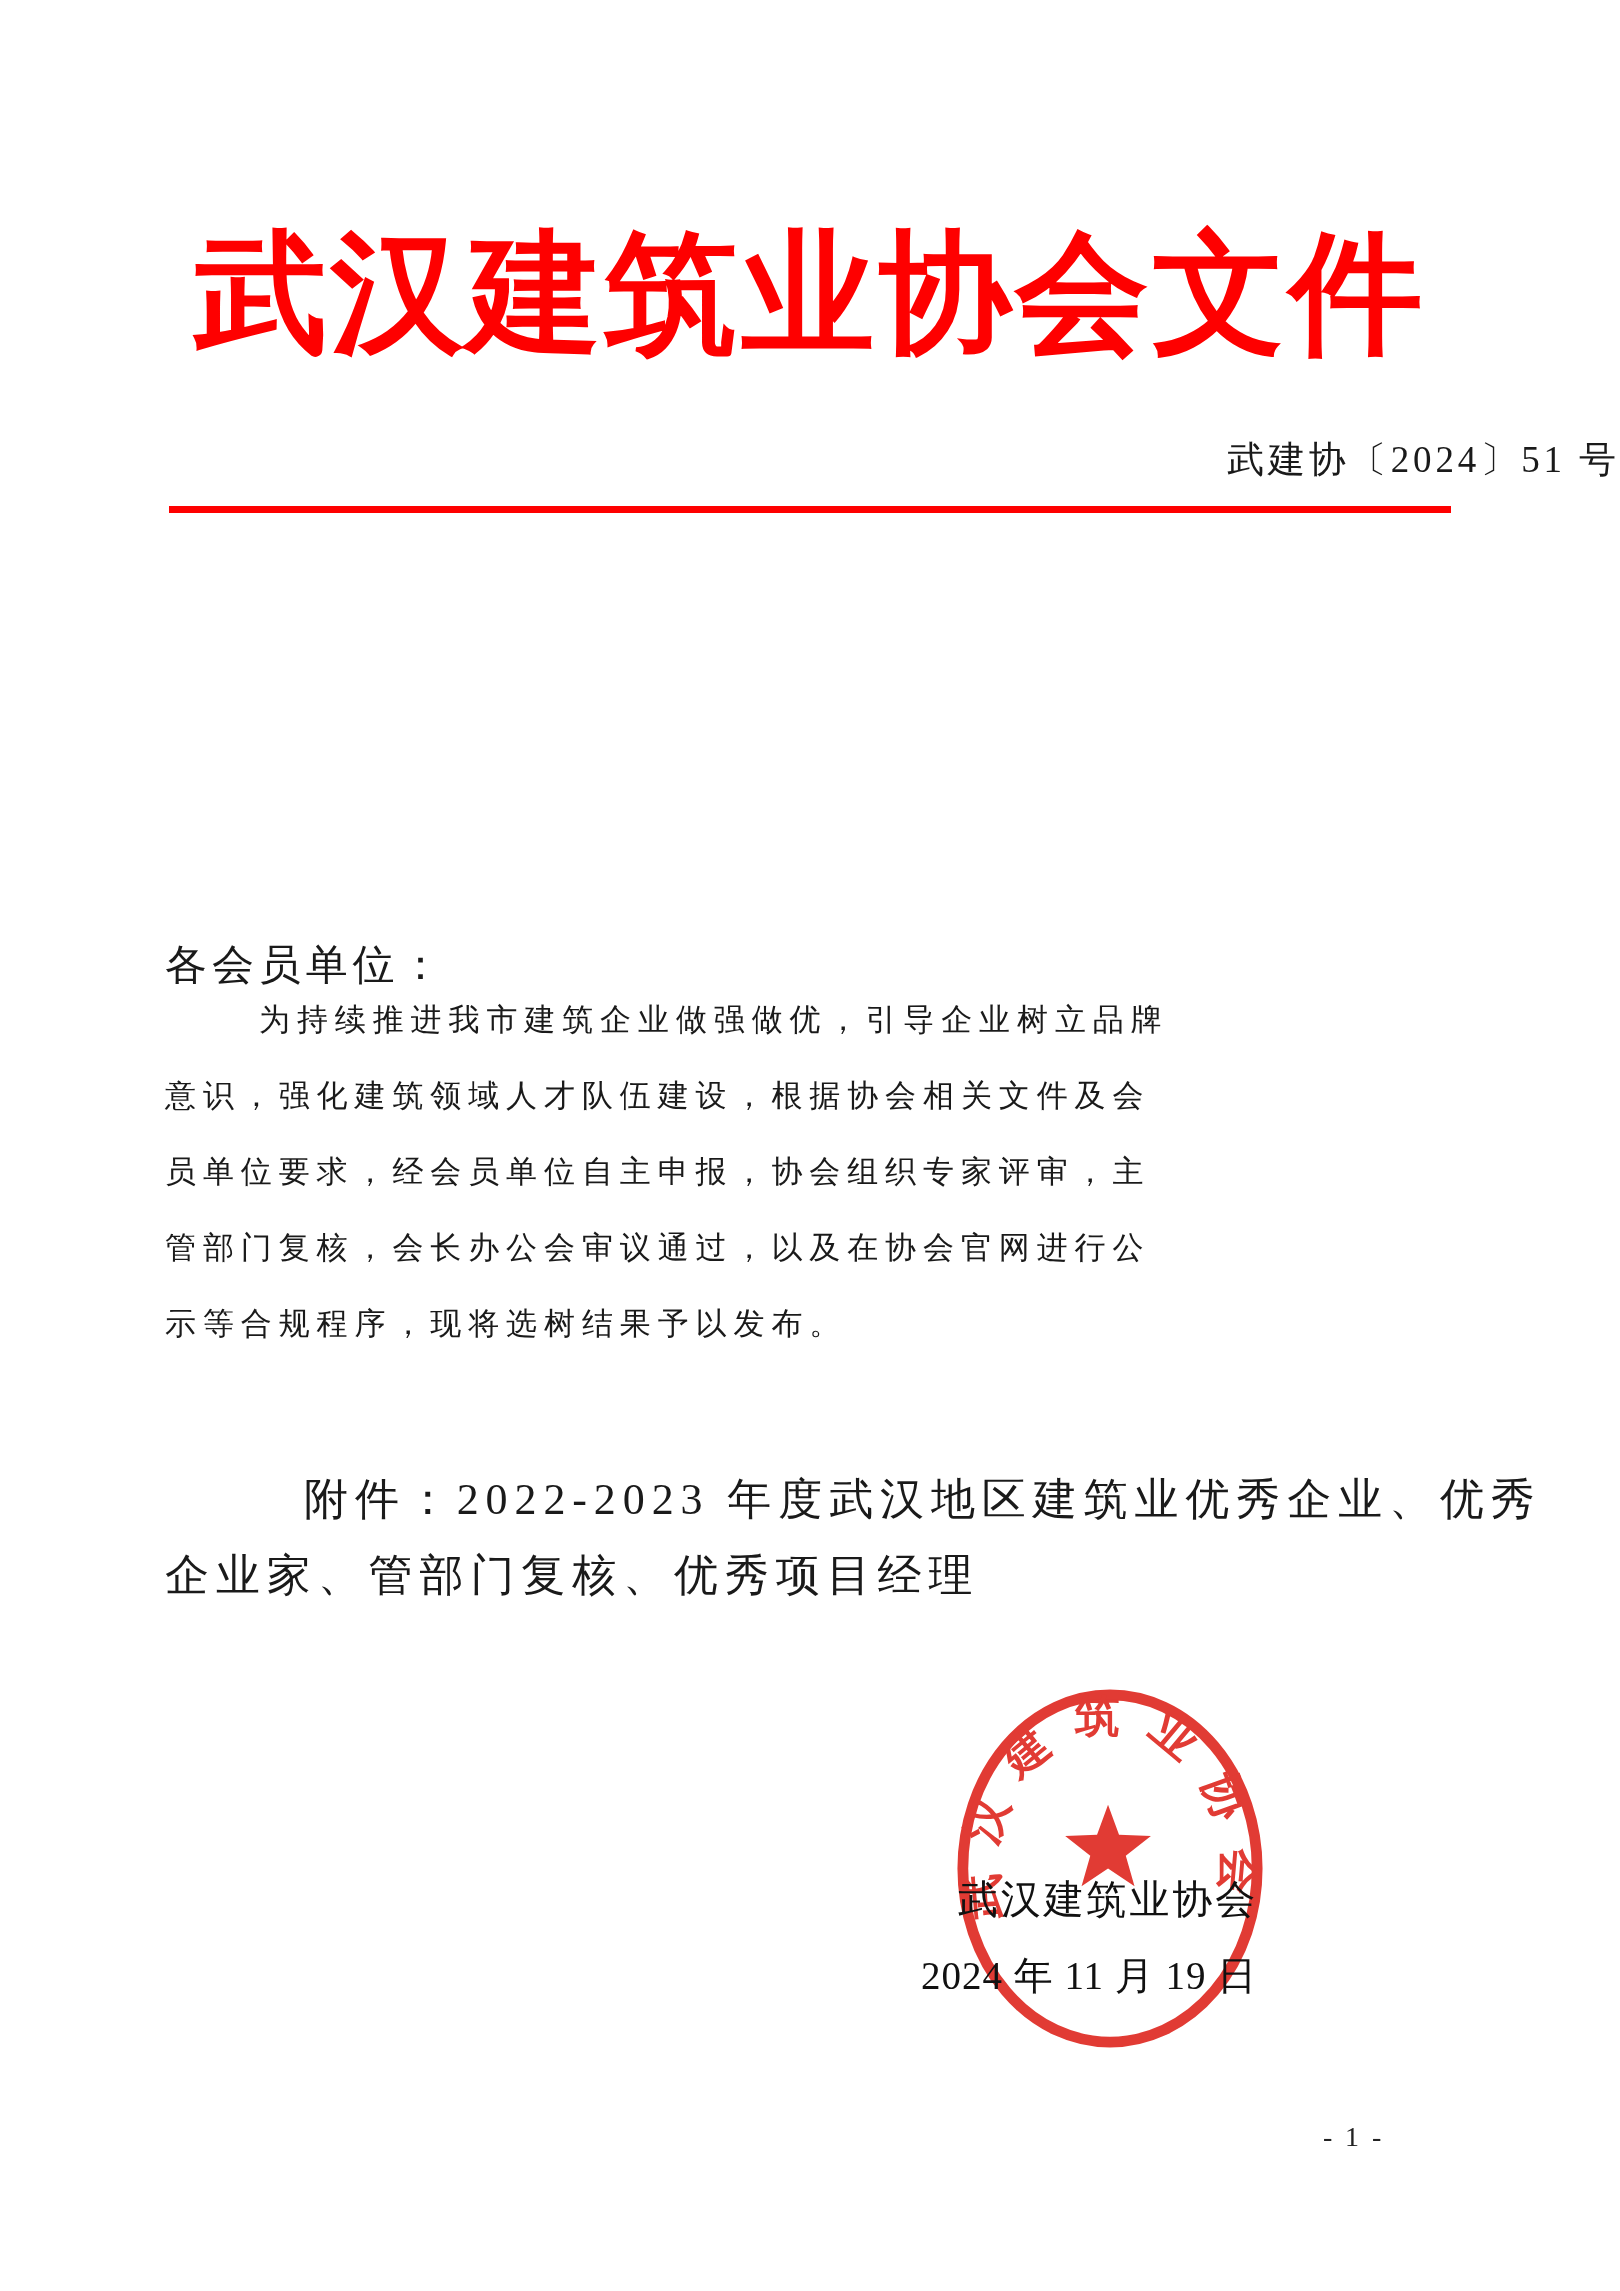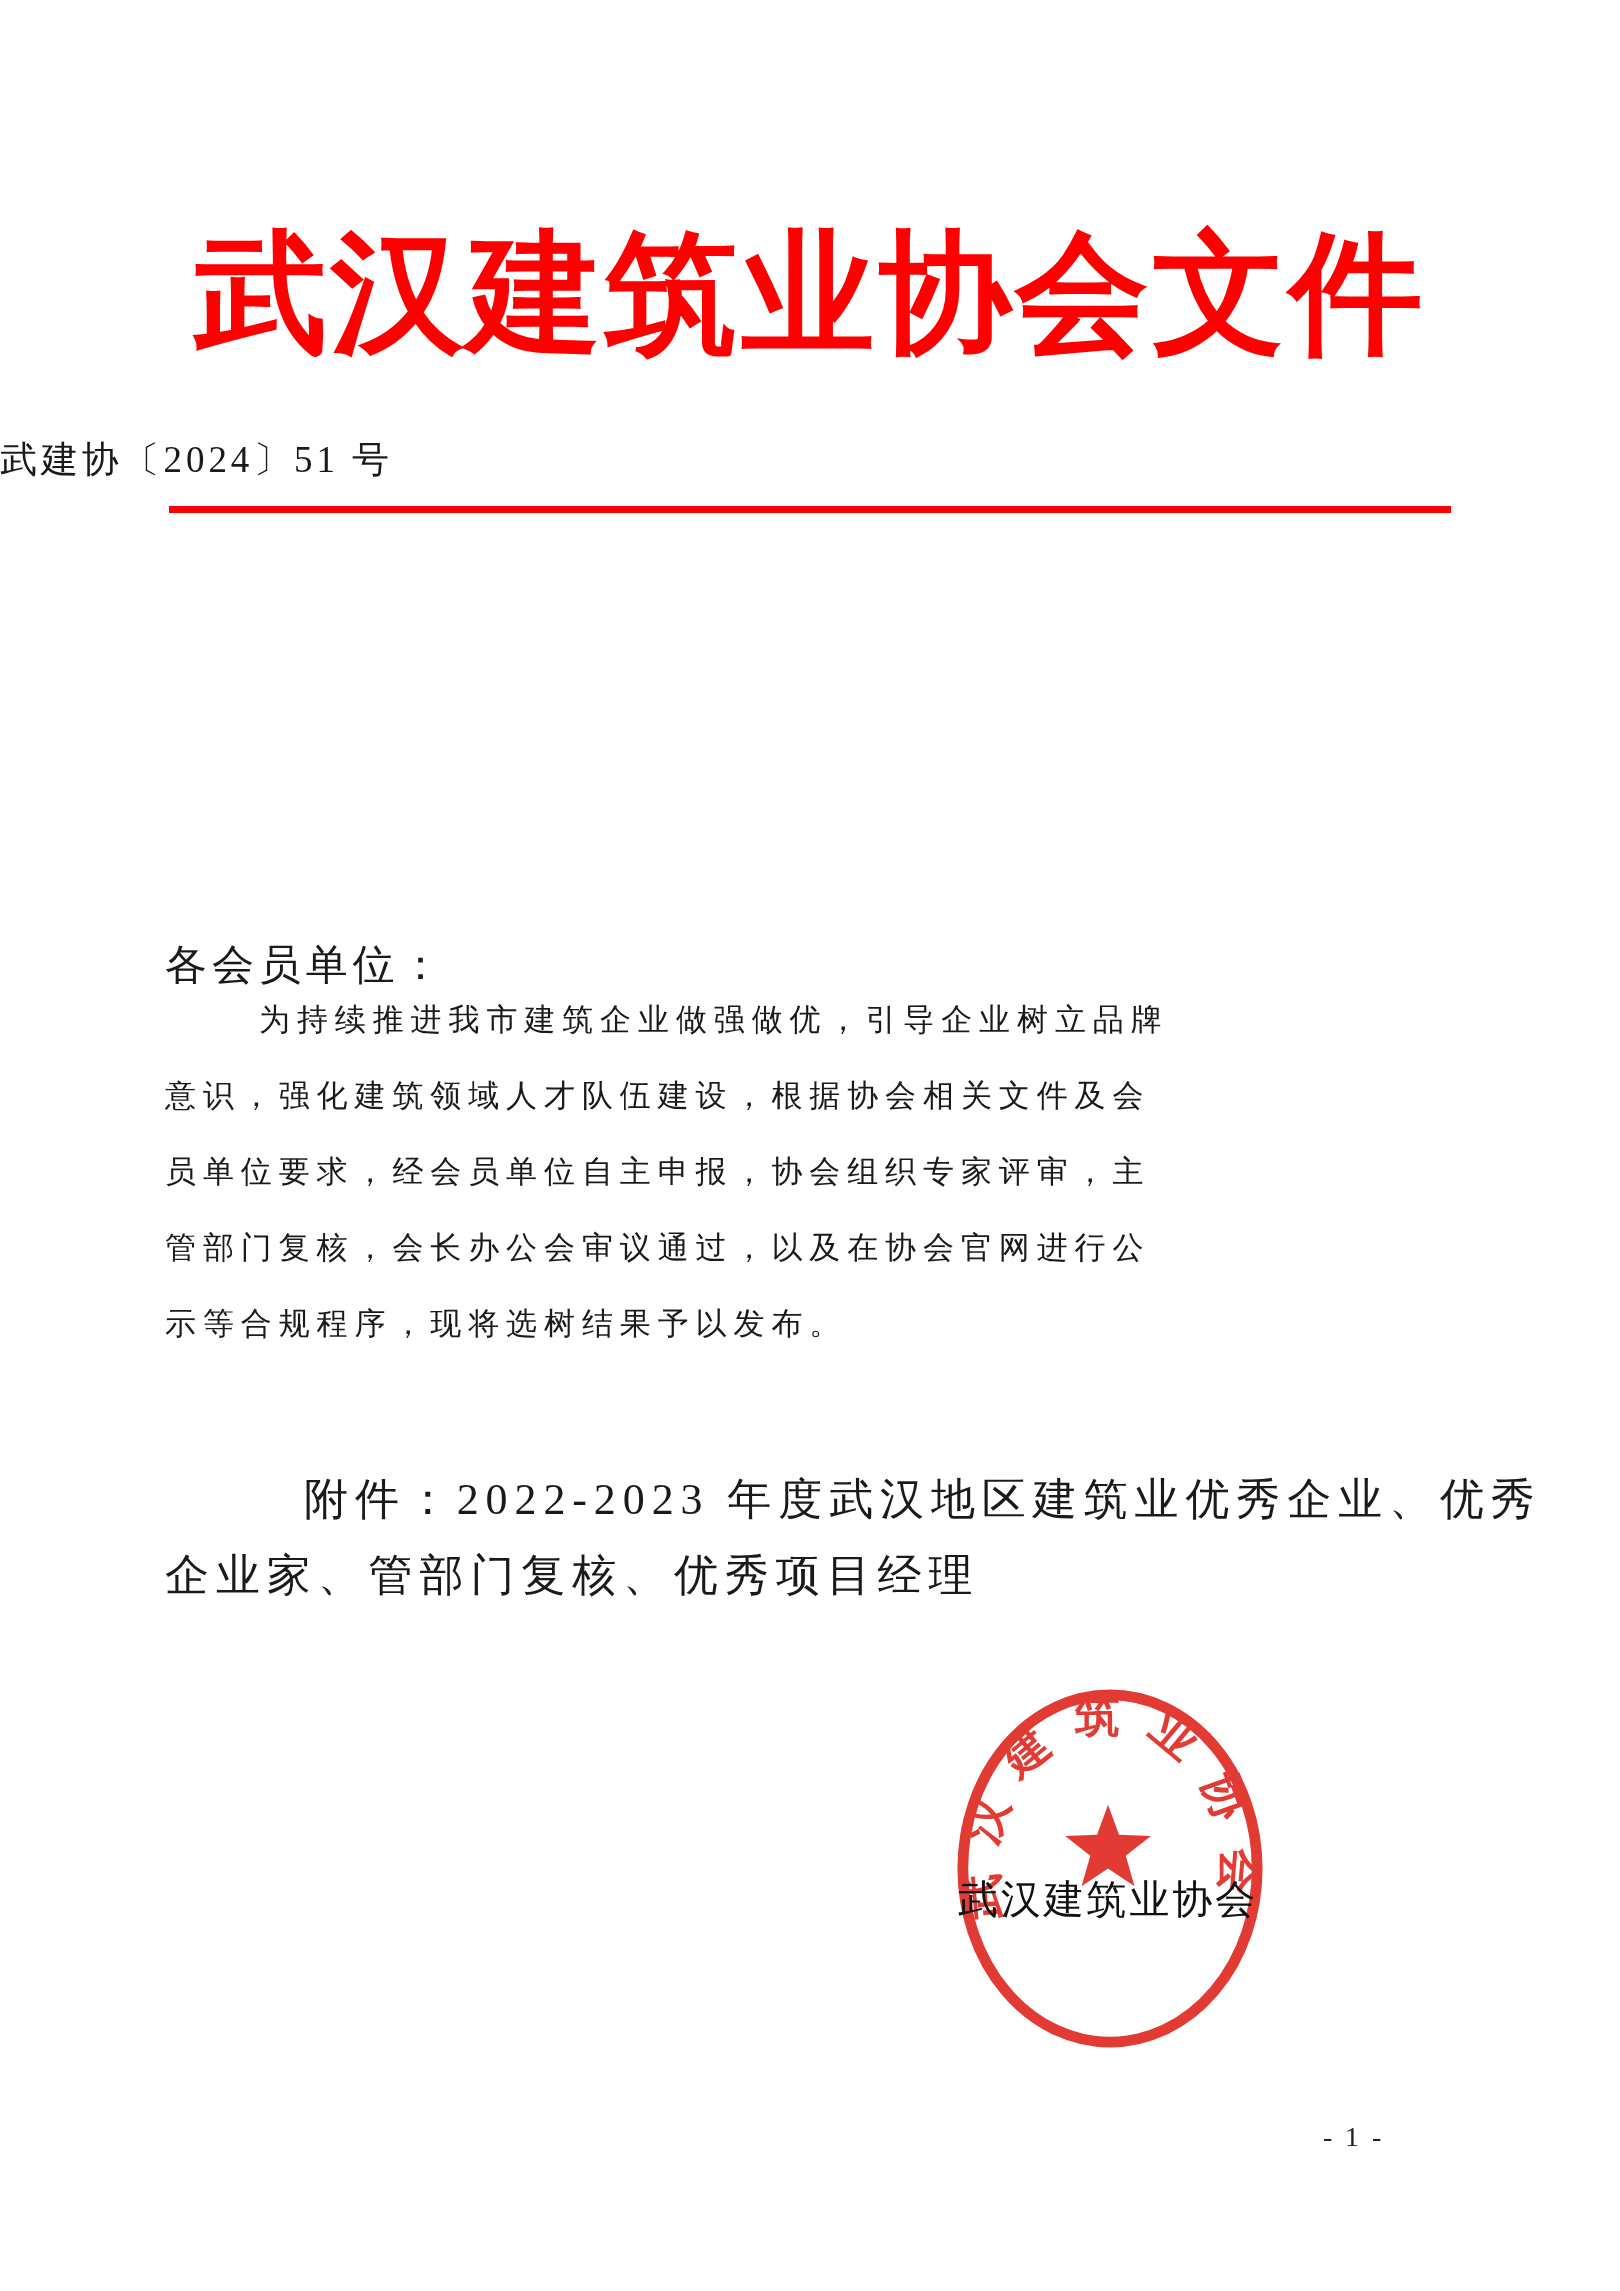--- a/index.html
+++ b/index.html
@@ -26,21 +26,21 @@
     font-size:133px;
     line-height:1.08;
     font-weight:bold;
     color:var(--banner-red);
     letter-spacing:3.9px;
     white-space:nowrap;
   }
   .doc-number{
     position:absolute;
     top:435px;left:0;width:100%;
-    text-align:left;
+    text-align:right;
     font-size:37px;
     letter-spacing:3.9px;
     color:var(--text-black);
     white-space:nowrap;
   }
   .red-rule{
     position:absolute;
     top:506px;left:169px;
     width:1282px;height:6.9px;
     background:var(--rule-red);
@@ -152,17 +152,18 @@
     <ellipse cx="160" cy="184" rx="150" ry="177" fill="none" stroke="#df2b23" stroke-width="11"></ellipse>
     <path transform="translate(158,165)" d="M0,-46 L11.2,-15.4 L43.7,-14.2 L18.1,5.9 L27,37.2 L0,19 L-27,37.2 L-18.1,5.9 L-43.7,-14.2 L-11.2,-15.4 Z" fill="#df2b23"></path>
     <path id="sealArc" d="M 52.5 236.5 A 116 140 0 1 1 267.5 236.5" fill="none"></path>
     <text font-size="46" fill="#df2b23" letter-spacing="26">
       <textPath href="#sealArc" startOffset="50%" text-anchor="middle">武汉建筑业协会</textPath>
     </text>
   </svg>
 
   <div class="signature">武汉建筑业协会</div>
 
+  <div class="date">2024 年 11 月 19 日</div>
 
   <div class="page-number">- 1 -</div>
 
 </div>
 
 
 </body></html>

